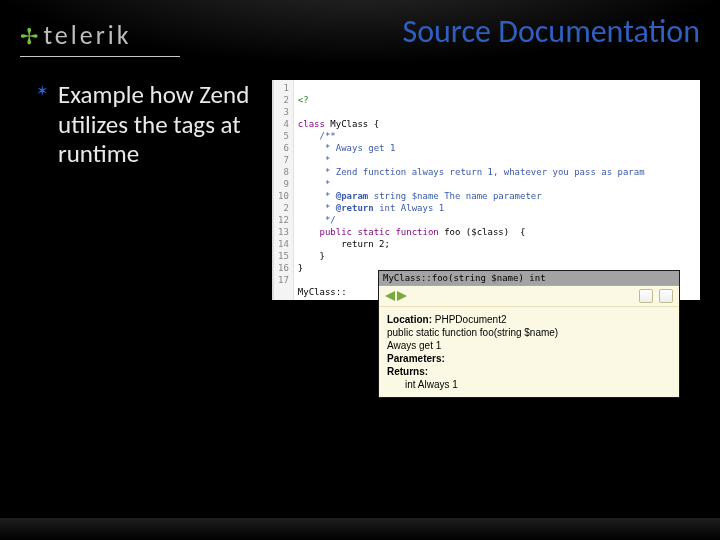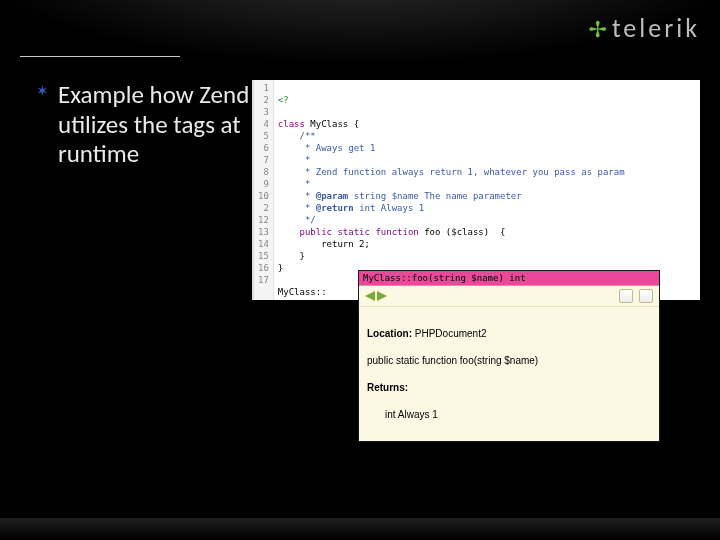--- a/index.html
+++ b/index.html
@@ -6,67 +6,68 @@
   body{
     width:720px;height:540px;
     background:
       radial-gradient(ellipse 600px 160px at 50% -40px, rgba(90,90,90,.55), transparent 65%),
       #000;
     font-family:Calibri,"Segoe UI",Arial,sans-serif;
     color:#fff;
     position:relative;
     overflow:hidden;
   }
-  .head{position:absolute;top:12px;left:20px;right:20px;display:flex;align-items:flex-end;justify-content:flex-end}
+  .head{position:absolute;top:12px;left:20px;right:20px;display:flex;align-items:flex-end;justify-content:space-between}
   .logo{font-size:26px;letter-spacing:3px;color:#bdbdbd;font-weight:400}
   .logo .cross{color:#72c043;font-weight:400;margin-right:2px;font-size:22px}
   .title{font-size:32px;color:#2f5fbf;font-weight:400}
   .head-rule{position:absolute;left:20px;top:56px;width:160px;height:1px;background:#c8c8c8}
-  .body{position:absolute;top:80px;left:36px;right:20px;display:flex;}
+  .body{position:absolute;top:80px;left:36px;right:20px;display:flex;gap:20px}
   .bullet-col{width:216px}
   .bullet{font-size:25px;line-height:1.18;color:#e8e8e8;position:relative;padding-left:22px}
   .bullet::before{content:"✶";position:absolute;left:0;top:3px;color:#2f5fbf;font-size:15px}
   .right{flex:1;position:relative}
   .code{
     display:flex;background:#fff;color:#000;
     font-family:Consolas,Menlo,monospace;font-size:9px;line-height:12px;
     border-left:2px solid #ddd;
   }
   .gut{background:#f4f4f4;color:#888;text-align:right;padding:2px 4px;border-right:1px solid #e2e2e2}
   .src{padding:2px 4px;white-space:pre}
   .c-str{color:#2a8b2a}
   .c-kw{color:#7f007f}
   .c-doc{color:#3a5aa8}
   .c-tag{color:#3a5aa8;font-weight:bold}
   .tip{
     position:absolute;top:190px;left:106px;width:300px;
     background:#fbf8e3;border:1px solid #1a1a1a;color:#000;
     font-family:Tahoma,Arial,sans-serif;font-size:10px;
   }
-  .tip-sig{background:#ec4899;padding:2px 4px;font-family:Consolas,monospace;font-size:9px;border-bottom:1px solid #aaa}
+  .tip-sig{background:#a3a3a3;padding:2px 4px;font-family:Consolas,monospace;font-size:9px;border-bottom:1px solid #aaa}
   .tip-tb{display:flex;justify-content:space-between;align-items:center;padding:3px 6px;border-bottom:1px solid #e6e1b7}
   .tip-nav{display:flex;gap:2px}
   .arrow-l,.arrow-r{width:10px;height:10px;background:#7aaa3c;clip-path:polygon(100% 0,100% 100%,0 50%)}
   .arrow-r{clip-path:polygon(0 0,0 100%,100% 50%)}
   .ico-group{display:flex;gap:6px}
   .ico{width:12px;height:12px;border:1px solid #c0bb8c;border-radius:2px;background:linear-gradient(#fff,#eee)}
   .tip-body{padding:5px 8px}
-  .tip-body > div{margin:16px 0}
+  .tip-body > div{margin:2px 0}
   .indent{padding-left:18px}
   b{font-weight:bold}
   .sig-line{font-family:Liberation Sans, sans-serif;margin:4px 0}
   .bstrip{position:absolute;bottom:0;left:0;right:0;height:22px;background:linear-gradient(#1f1f1f,#000)}
 </style>
 </head>
 <body>
 
 <div class="head">
   <div class="logo">
     <span class="cross">✢</span><span>telerik</span>
   </div>
+  <div class="title">Source Documentation</div>
 </div>
 <div class="head-rule"></div>
 
 <div class="body">
 
   <div class="bullet-col">
     <div class="bullet">Example how Zend utilizes the tags at runtime</div>
   </div>
 
   <div class="right">
@@ -118,20 +119,22 @@
           <div class="arrow-r"></div>
         </div>
         <div class="ico-group">
           <div class="ico"></div>
           <div class="ico"></div>
         </div>
       </div>
       <div class="tip-body">
         <div><b>Location:</b> <span>PHPDocument2</span></div>
         <div class="sig-line">public static function foo(string $name)</div>
+        <div>Aways get 1</div>
+        <div><b>Parameters:</b></div>
         <div><b>Returns:</b></div>
         <div class="indent">int Always 1</div>
       </div>
     </div>
   </div>
 </div>
 
 <div class="bstrip"></div>
 
 </body></html>

